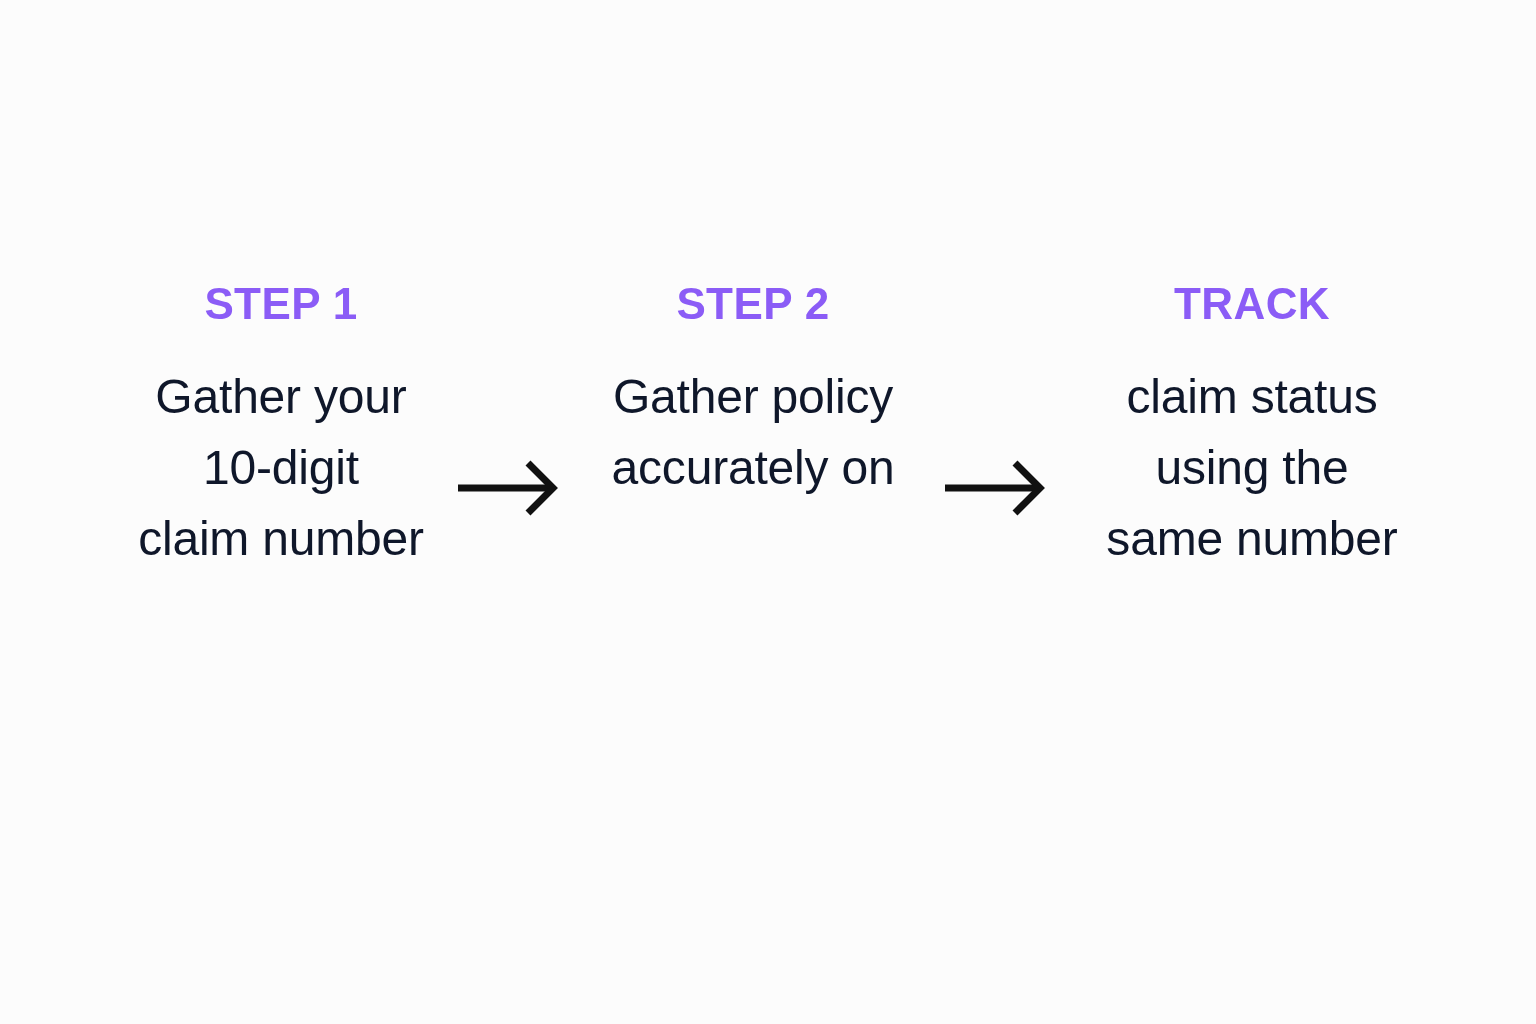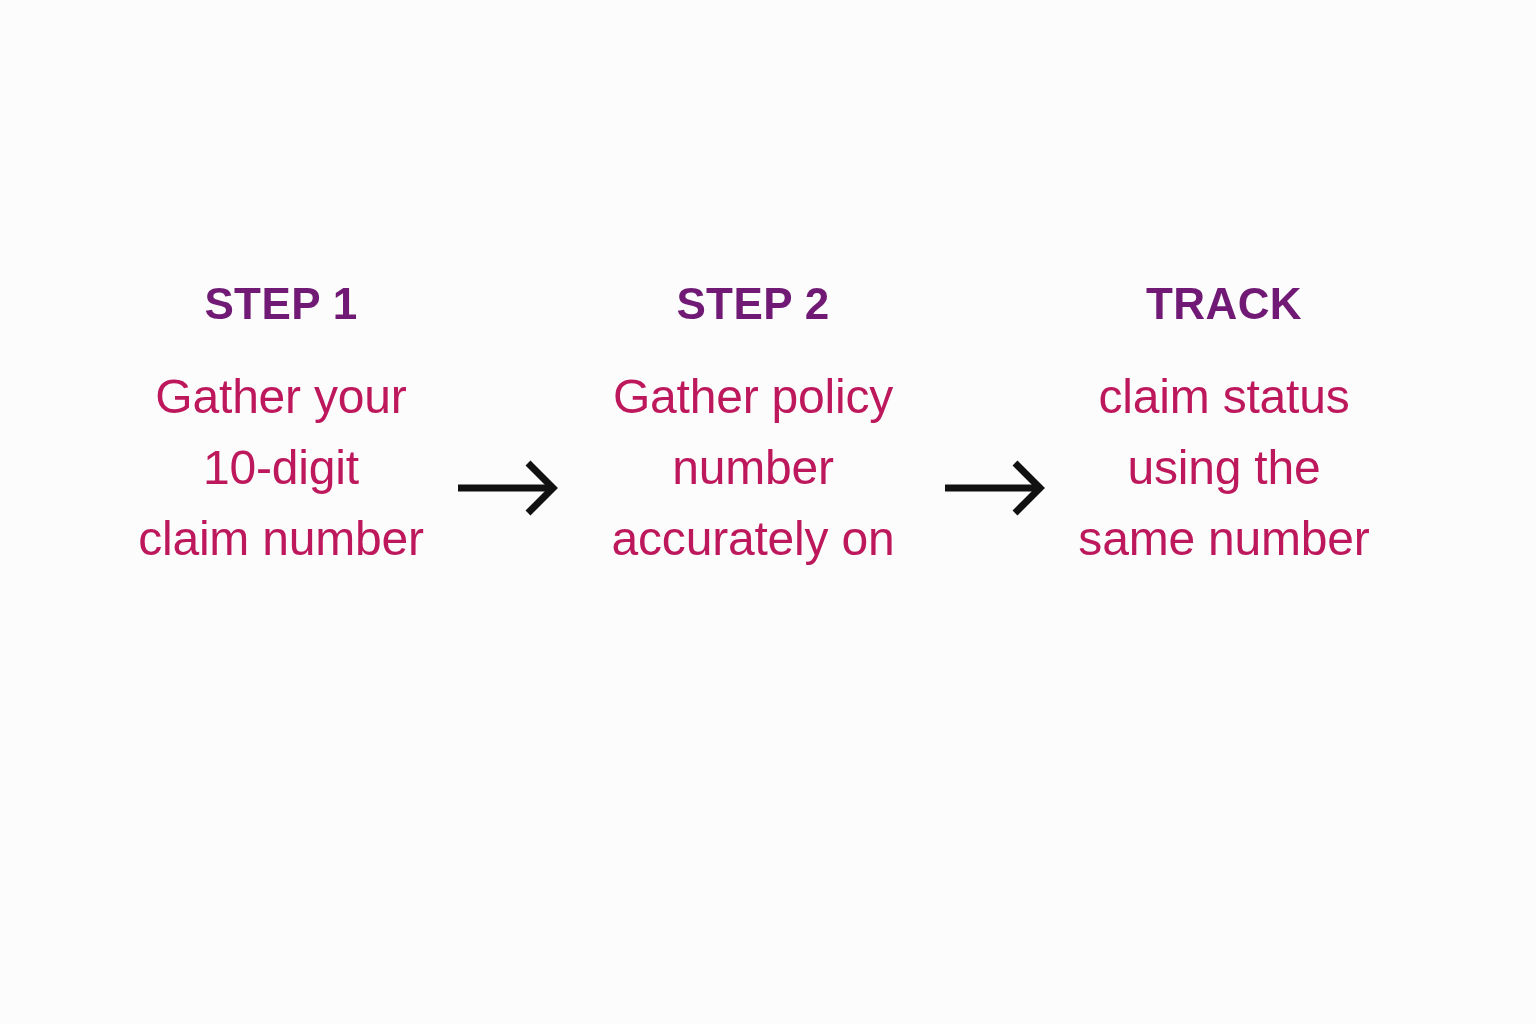--- a/index.html
+++ b/index.html
@@ -29,43 +29,43 @@
     position: absolute;
     top: 278px;
     text-align: center;
   }
 
   .step-heading {
     font-size: 44px;
     font-weight: bold;
     letter-spacing: 0.4px;
     line-height: 52px;
-    color: #701a75;
+    color: #8b5cf6;
     margin: 0;
     white-space: nowrap;
   }
 
   .step-body {
     font-size: 48px;
     font-weight: normal;
     line-height: 71px;
-    color: #be185d;
+    color: #0f172a;
     margin: 31px 0 0 0;
     letter-spacing: -0.2px;
   }
 
   .step-body .tline {
     display: block;
     white-space: nowrap;
   }
 
   
   #col-1 { left: 61px;  width: 440px; }
   #col-2 { left: 533px; width: 440px; }
-  #col-3 { left: 1004px; width: 440px; }
+  #col-3 { left: 1032px; width: 440px; }
 
   .flow-arrow {
     position: absolute;
     top: 456px;
     width: 110px;
     height: 64px;
   }
   #arrow-1 { left: 452px; }
   #arrow-2 { left: 939px; }
 
@@ -95,21 +95,20 @@
         <line x1="6" y1="32" x2="98" y2="32"></line>
         <polyline points="76,7 101,32 76,57"></polyline>
       </g>
     </svg>
   </div>
 
   <div class="step-col" id="col-2">
     <div class="step-heading">STEP 2</div>
     <div class="step-body">
       <span class="tline">Gather policy</span>
-      <span class="tline">number</span>
       <span class="tline">accurately on</span>
     </div>
   </div>
 
   <div class="flow-arrow" id="arrow-2">
     <svg viewBox="0 0 110 64" xmlns="http://www.w3.org/2000/svg" aria-hidden="true">
       <g fill="none" stroke="#111111" stroke-width="7" stroke-linecap="butt" stroke-linejoin="miter">
         <line x1="6" y1="32" x2="98" y2="32"></line>
         <polyline points="76,7 101,32 76,57"></polyline>
       </g>

